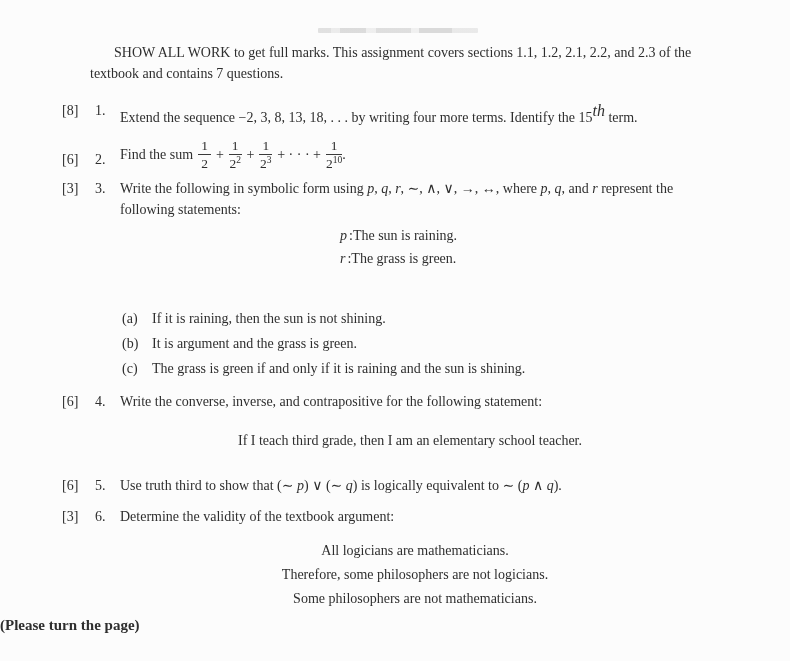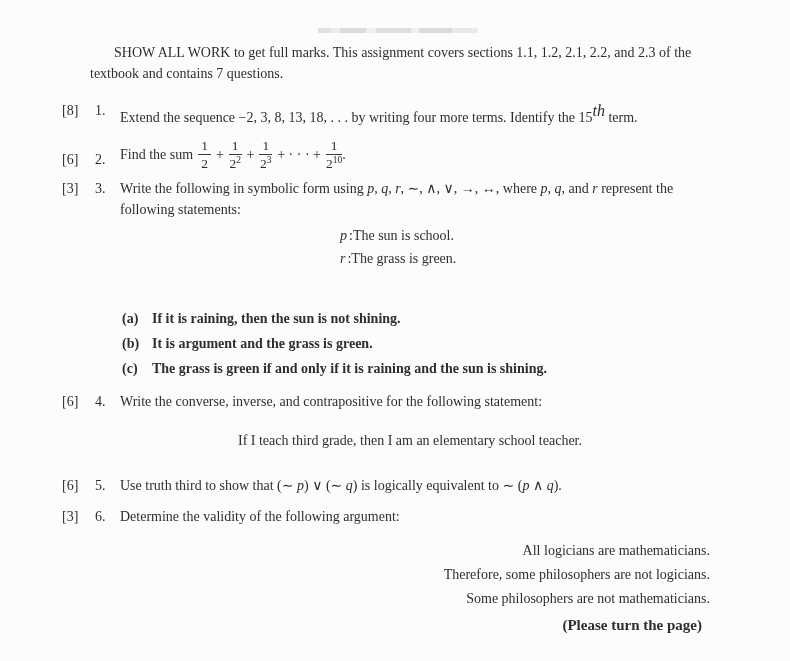--- a/index.html
+++ b/index.html
@@ -53,25 +53,25 @@
     text-align: center;
     line-height: 1.15;
     font-size: 13.5px;
   }
   .frac .num { display: block; border-bottom: 1px solid #3a3a3a; padding: 0 3px 1px; }
   .frac .den { display: block; padding-top: 1px; }
   .frac sup { font-size: 9.5px; vertical-align: super; line-height: 0; }
   sup.ord { font-size: 16px; font-style: italic; }
   .statements { margin: 4px 0 0 340px; line-height: 23px; }
   .stmt .it { margin-right: 2px; }
-  .parts { margin: 36px 0 0 122px; line-height: 25px; font-weight: bold; }
+  .parts { margin: 36px 0 0 122px; line-height: 25px; }
   .part .plabel { display: inline-block; width: 30px; }
   .center-statement { margin: 18px 90px 0 120px; text-align: center; }
-  .argument { margin: 12px 80px 0 120px; text-align: right; line-height: 24px; }
-  .footer { margin: 4px 88px 0 0; text-align: right; font-weight: bold; font-size: 15px; }
+  .argument { margin: 12px 80px 0 120px; text-align: center; line-height: 24px; }
+  .footer { margin: 4px 88px 0 0; font-weight: bold; font-size: 15px; }
 </style>
 </head>
 <body>
 
 <div class="page">
 
   <div class="header-remnant"></div>
 
   <p class="intro">SHOW ALL WORK to get full marks. This assignment covers sections 1.1, 1.2, 2.1, 2.2, and 2.3 of the textbook and contains 7 questions.</p>
 
@@ -109,21 +109,21 @@
     </div>
   </div>
 
   <div class="q q3">
     <span class="marks">[3]</span>
     <span class="qnum">3.</span>
     <div class="qbody"><span>Write the following in symbolic form using </span><span class="it">p</span><span>, </span><span class="it">q</span><span>, </span><span class="it">r</span><span>, ∼, ∧, ∨, →, ↔, where </span><span class="it">p</span><span>, </span><span class="it">q</span><span>, and </span><span class="it">r</span><span> represent the following statements:</span></div>
   </div>
 
   <div class="statements">
-    <div class="stmt"><span class="it">p</span><span>:The sun is school.</span></div>
+    <div class="stmt"><span class="it">p</span><span>:The sun is raining.</span></div>
     <div class="stmt"><span class="it">r</span><span>:The grass is green.</span></div>
   </div>
 
   <div class="parts">
     <div class="part"><span class="plabel">(a)</span><span>If it is raining, then the sun is not shining.</span></div>
     <div class="part"><span class="plabel">(b)</span><span>It is argument and the grass is green.</span></div>
     <div class="part"><span class="plabel">(c)</span><span>The grass is green if and only if it is raining and the sun is shining.</span></div>
   </div>
 
   <div class="q q4">
@@ -136,21 +136,21 @@
 
   <div class="q q5">
     <span class="marks">[6]</span>
     <span class="qnum">5.</span>
     <div class="qbody"><span>Use truth third to show that (∼ </span><span class="it">p</span><span>) ∨ (∼ </span><span class="it">q</span><span>) is logically equivalent to ∼ (</span><span class="it">p</span><span> ∧ </span><span class="it">q</span><span>).</span></div>
   </div>
 
   <div class="q q6">
     <span class="marks">[3]</span>
     <span class="qnum">6.</span>
-    <div class="qbody">Determine the validity of the following argument:</div>
+    <div class="qbody">Determine the validity of the textbook argument:</div>
   </div>
 
   <div class="argument">
     <div>All logicians are mathematicians.</div>
     <div>Therefore, some philosophers are not logicians.</div>
     <div>Some philosophers are not mathematicians.</div>
   </div>
 
   <div class="footer">(Please turn the page)</div>
 

